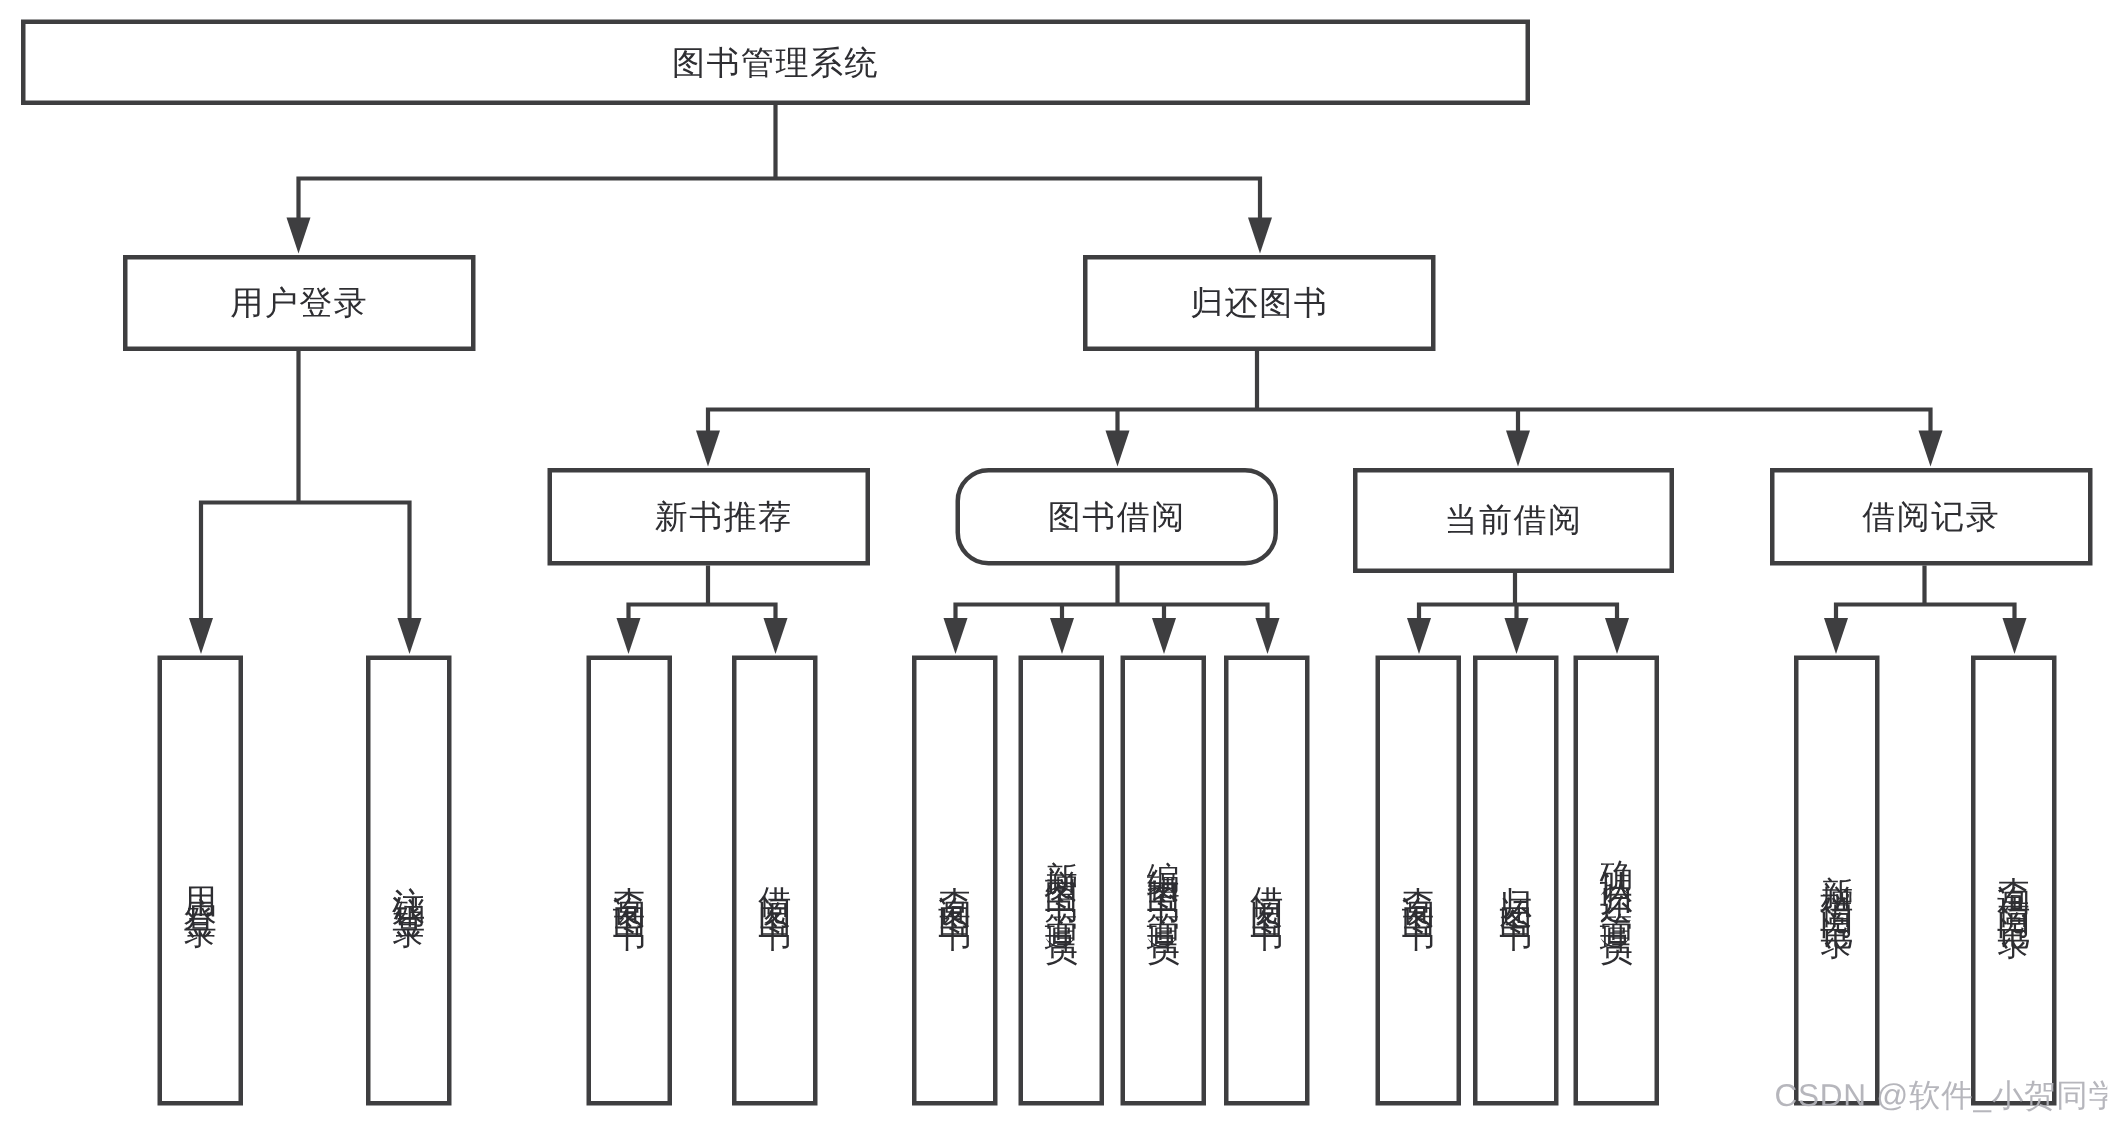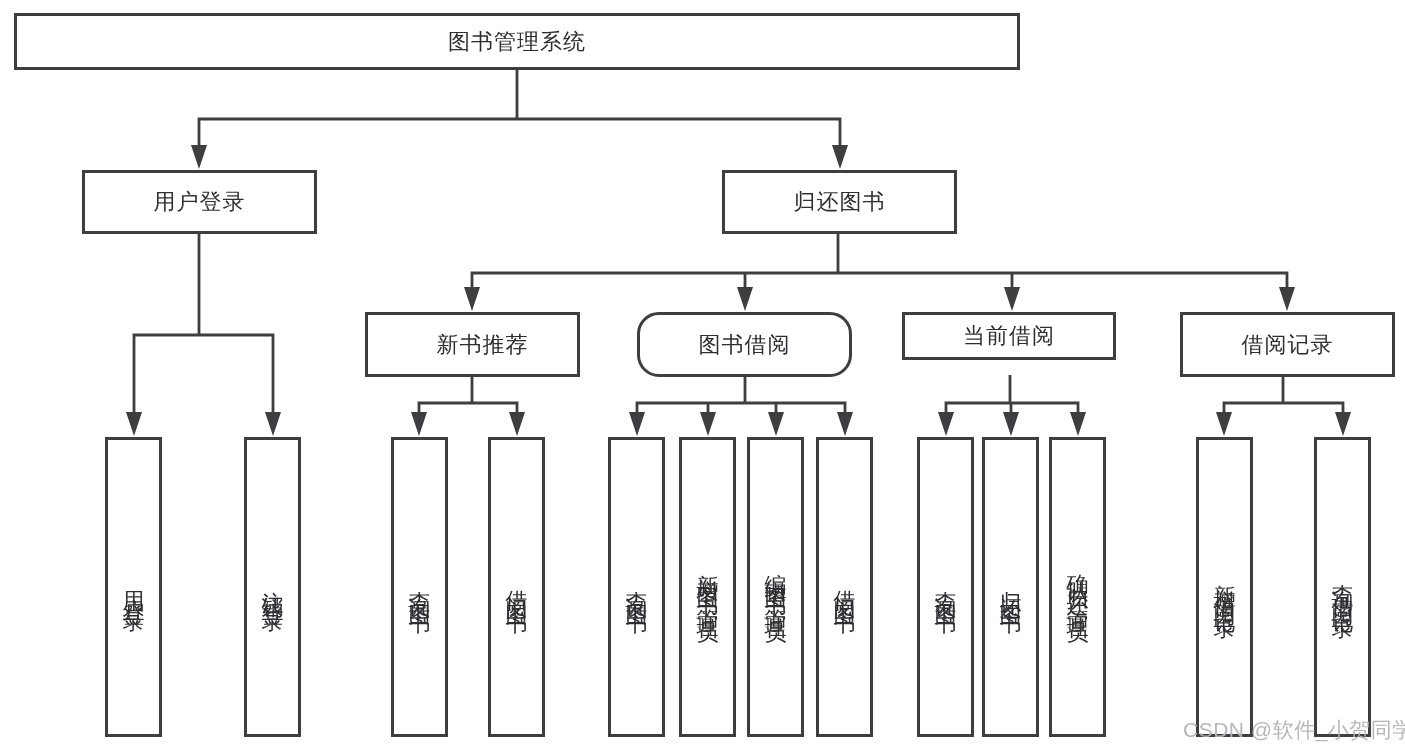--- a/index.html
+++ b/index.html
@@ -35,21 +35,21 @@
     letter-spacing: 7px;
     line-height: 1;
     white-space: normal;
   }
   
   .n-root        { left: 14px;   top: 13px;  width: 1006px; height: 57px; }
   .n-user-login  { left: 82px;   top: 170px; width: 235px;  height: 64px; }
   .n-book-mgmt   { left: 722px;  top: 170px; width: 235px;  height: 64px; }
   .n-recommend   { left: 365px;  top: 312px; width: 215px;  height: 65px; padding-left: 20px; }
   .n-borrowing   { left: 637px;  top: 312px; width: 215px;  height: 65px; border-radius: 22px; }
-  .n-current     { left: 902px;  top: 312px; width: 214px;  height: 48px; }
+  .n-current     { left: 902px;  top: 312px; width: 214px;  height: 70px; }
   .n-records     { left: 1180px; top: 312px; width: 215px;  height: 65px; }
   .leaf          { top: 437px; width: 57px; height: 300px; }
   .lf-login      { left: 105px;  }
   .lf-logout     { left: 244px;  }
   .lf-q-rec      { left: 391px;  }
   .lf-b-rec      { left: 488px;  }
   .lf-q-bor      { left: 608px;  }
   .lf-add-book   { left: 679px;  }
   .lf-edit-book  { left: 747px;  }
   .lf-b-bor      { left: 816px;  }

